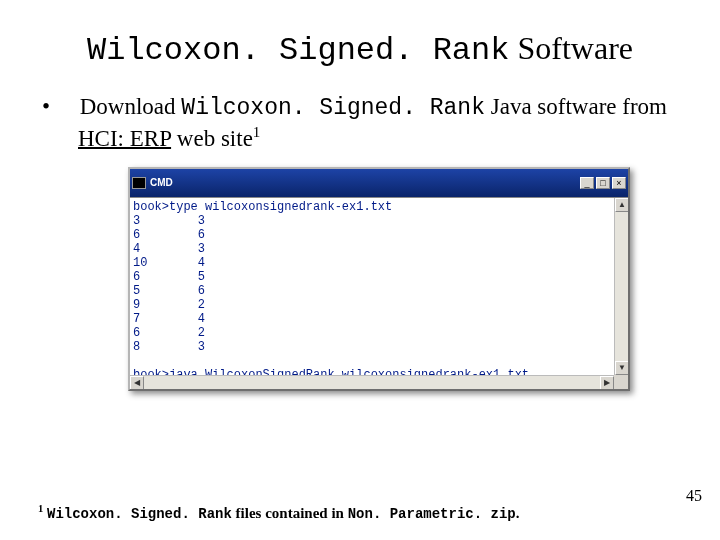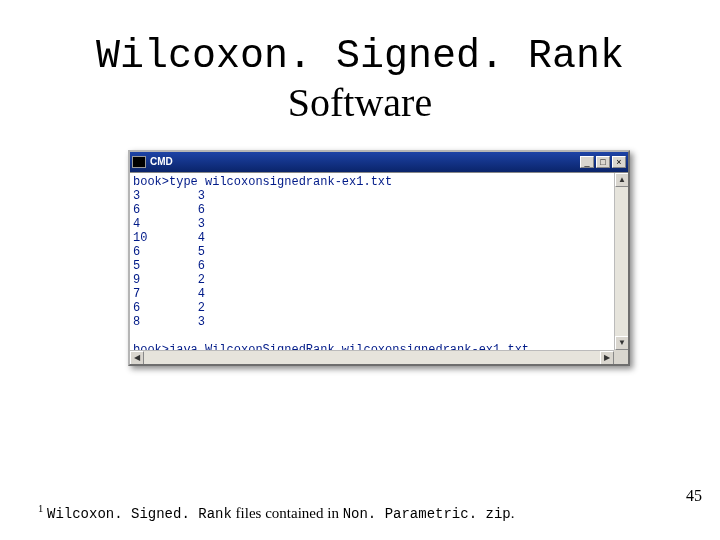--- a/index.html
+++ b/index.html
@@ -11,21 +11,21 @@
     font-family: "Times New Roman", Times, serif;
     color: #000;
     position: relative;
   }
   .slide {
     padding: 20px 50px 0 50px;
     position: relative;
     height: 100%;
   }
   .title {
-    font-size: 40px;
+    font-size: 32px;
     text-align: center;
     margin: 10px 0 24px 0;
     font-weight: normal;
   }
   .title .mono { font-family: "Courier New", Courier, monospace; }
   .bullet {
     font-size: 23px;
     line-height: 1.25;
     margin: 0 0 14px 0;
     padding-left: 28px;
@@ -40,21 +40,21 @@
     position: relative;
   }
   .cmd-frame {
     border: 2px solid #6e6e6e;
     border-top-color: #b5b5b5;
     border-left-color: #b5b5b5;
     box-shadow: 3px 3px 6px rgba(0,0,0,.45);
     background: #d9d6cf;
   }
   .titlebar {
-    height: 20px;
+    height: 28px;
     background: linear-gradient(#1d43a6,#0a246a);
     display: flex;
     align-items: center;
     justify-content: space-between;
     padding: 0 2px;
   }
   .tb-left { display: flex; align-items: center; gap: 4px; }
   .tb-icon {
     width: 14px; height: 12px;
     background: #000; border: 1px solid #999;
@@ -109,37 +109,42 @@
   .demo svg { position: absolute; inset: 0; }
   .demo-label {
     position: absolute; inset: 0;
     display: flex; align-items: center; justify-content: center;
     font: bold 17px "Times New Roman", serif;
   }
   .footnote {
     position: absolute;
     left: 38px; bottom: 18px;
     font-size: 15px;
+    font-weight: bold;
   }
   .footnote .mono { font-family: "Courier New", Courier, monospace; font-size: 14px; }
   .footnote .fsup { font-size: 0.7em; vertical-align: super; }
   .pagenum {
     position: absolute;
     right: 18px; bottom: 35px;
     font-size: 16px;
   }
 </style>
 </head>
 <body>
 
 <div class="slide">
   <h1 class="title">
     <span class="mono">Wilcoxon. Signed. Rank</span><span> Software</span>
   </h1>
 
+  <p class="bullet">
+    <span class="dot">•</span>
+    <span>Download </span><span class="mono">Wilcoxon. Signed. Rank</span><span>  Java software from </span><u>HCI: ERP</u><span> web site</span><span class="sup">1</span>
+  </p>
 
   <div class="cmd-wrap">
     <div class="cmd-frame">
       <div class="titlebar">
         <div class="tb-left">
           <span class="tb-icon"></span>
           <span class="tb-title">CMD</span>
         </div>
         <div class="tb-btns">
           <span class="tb-btn">_</span>

